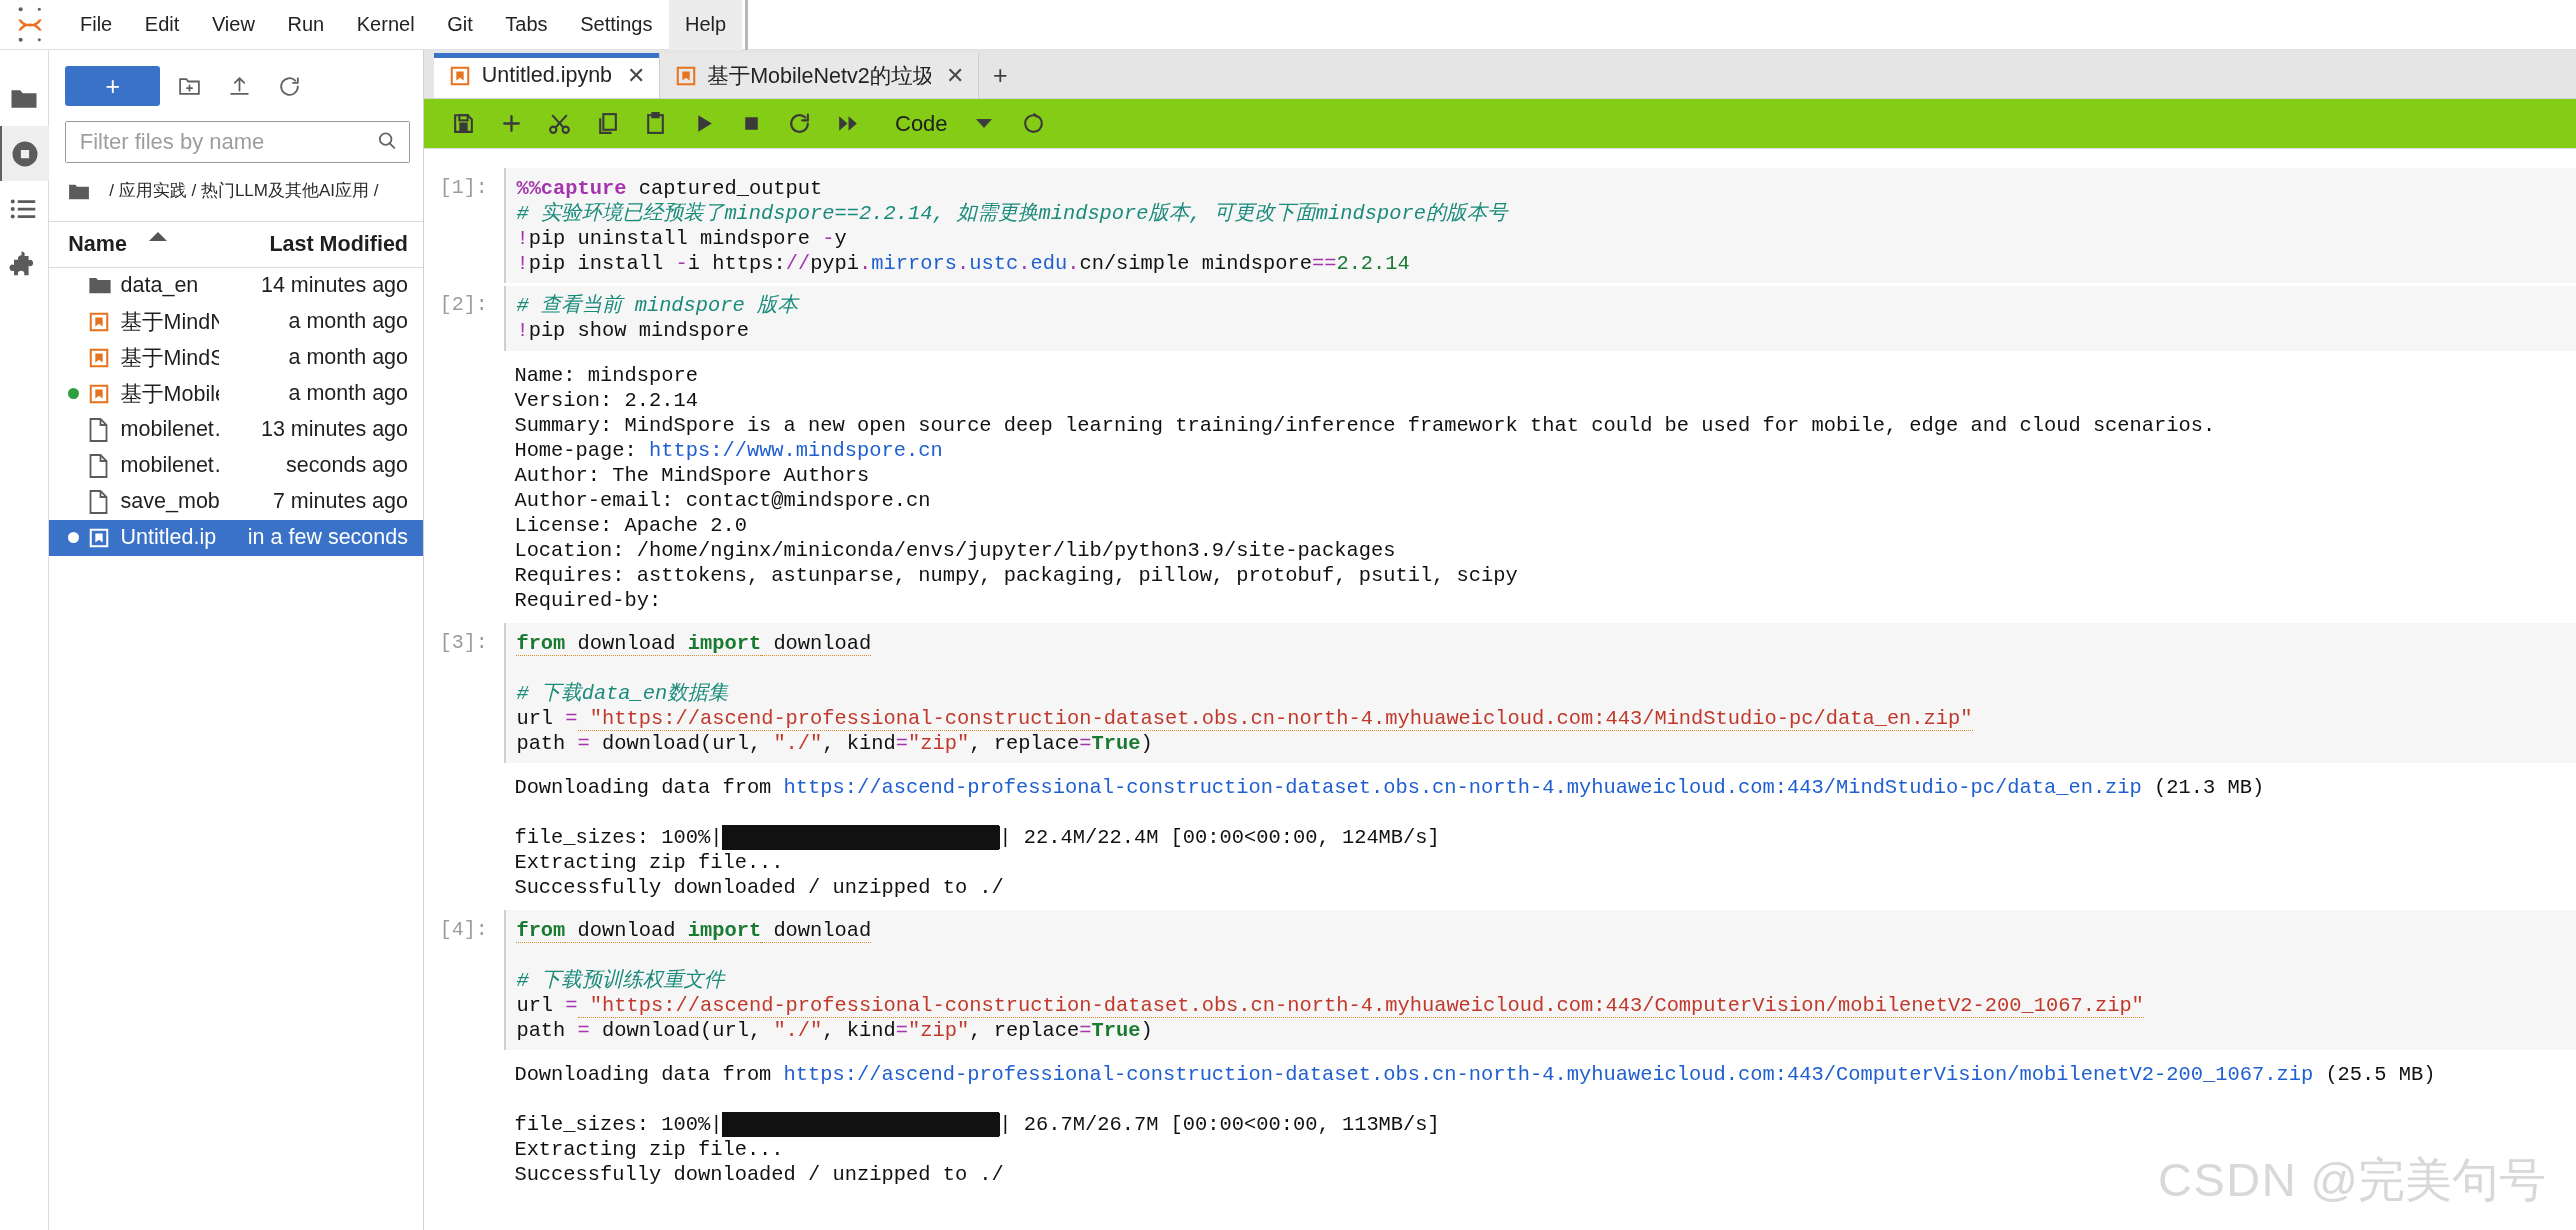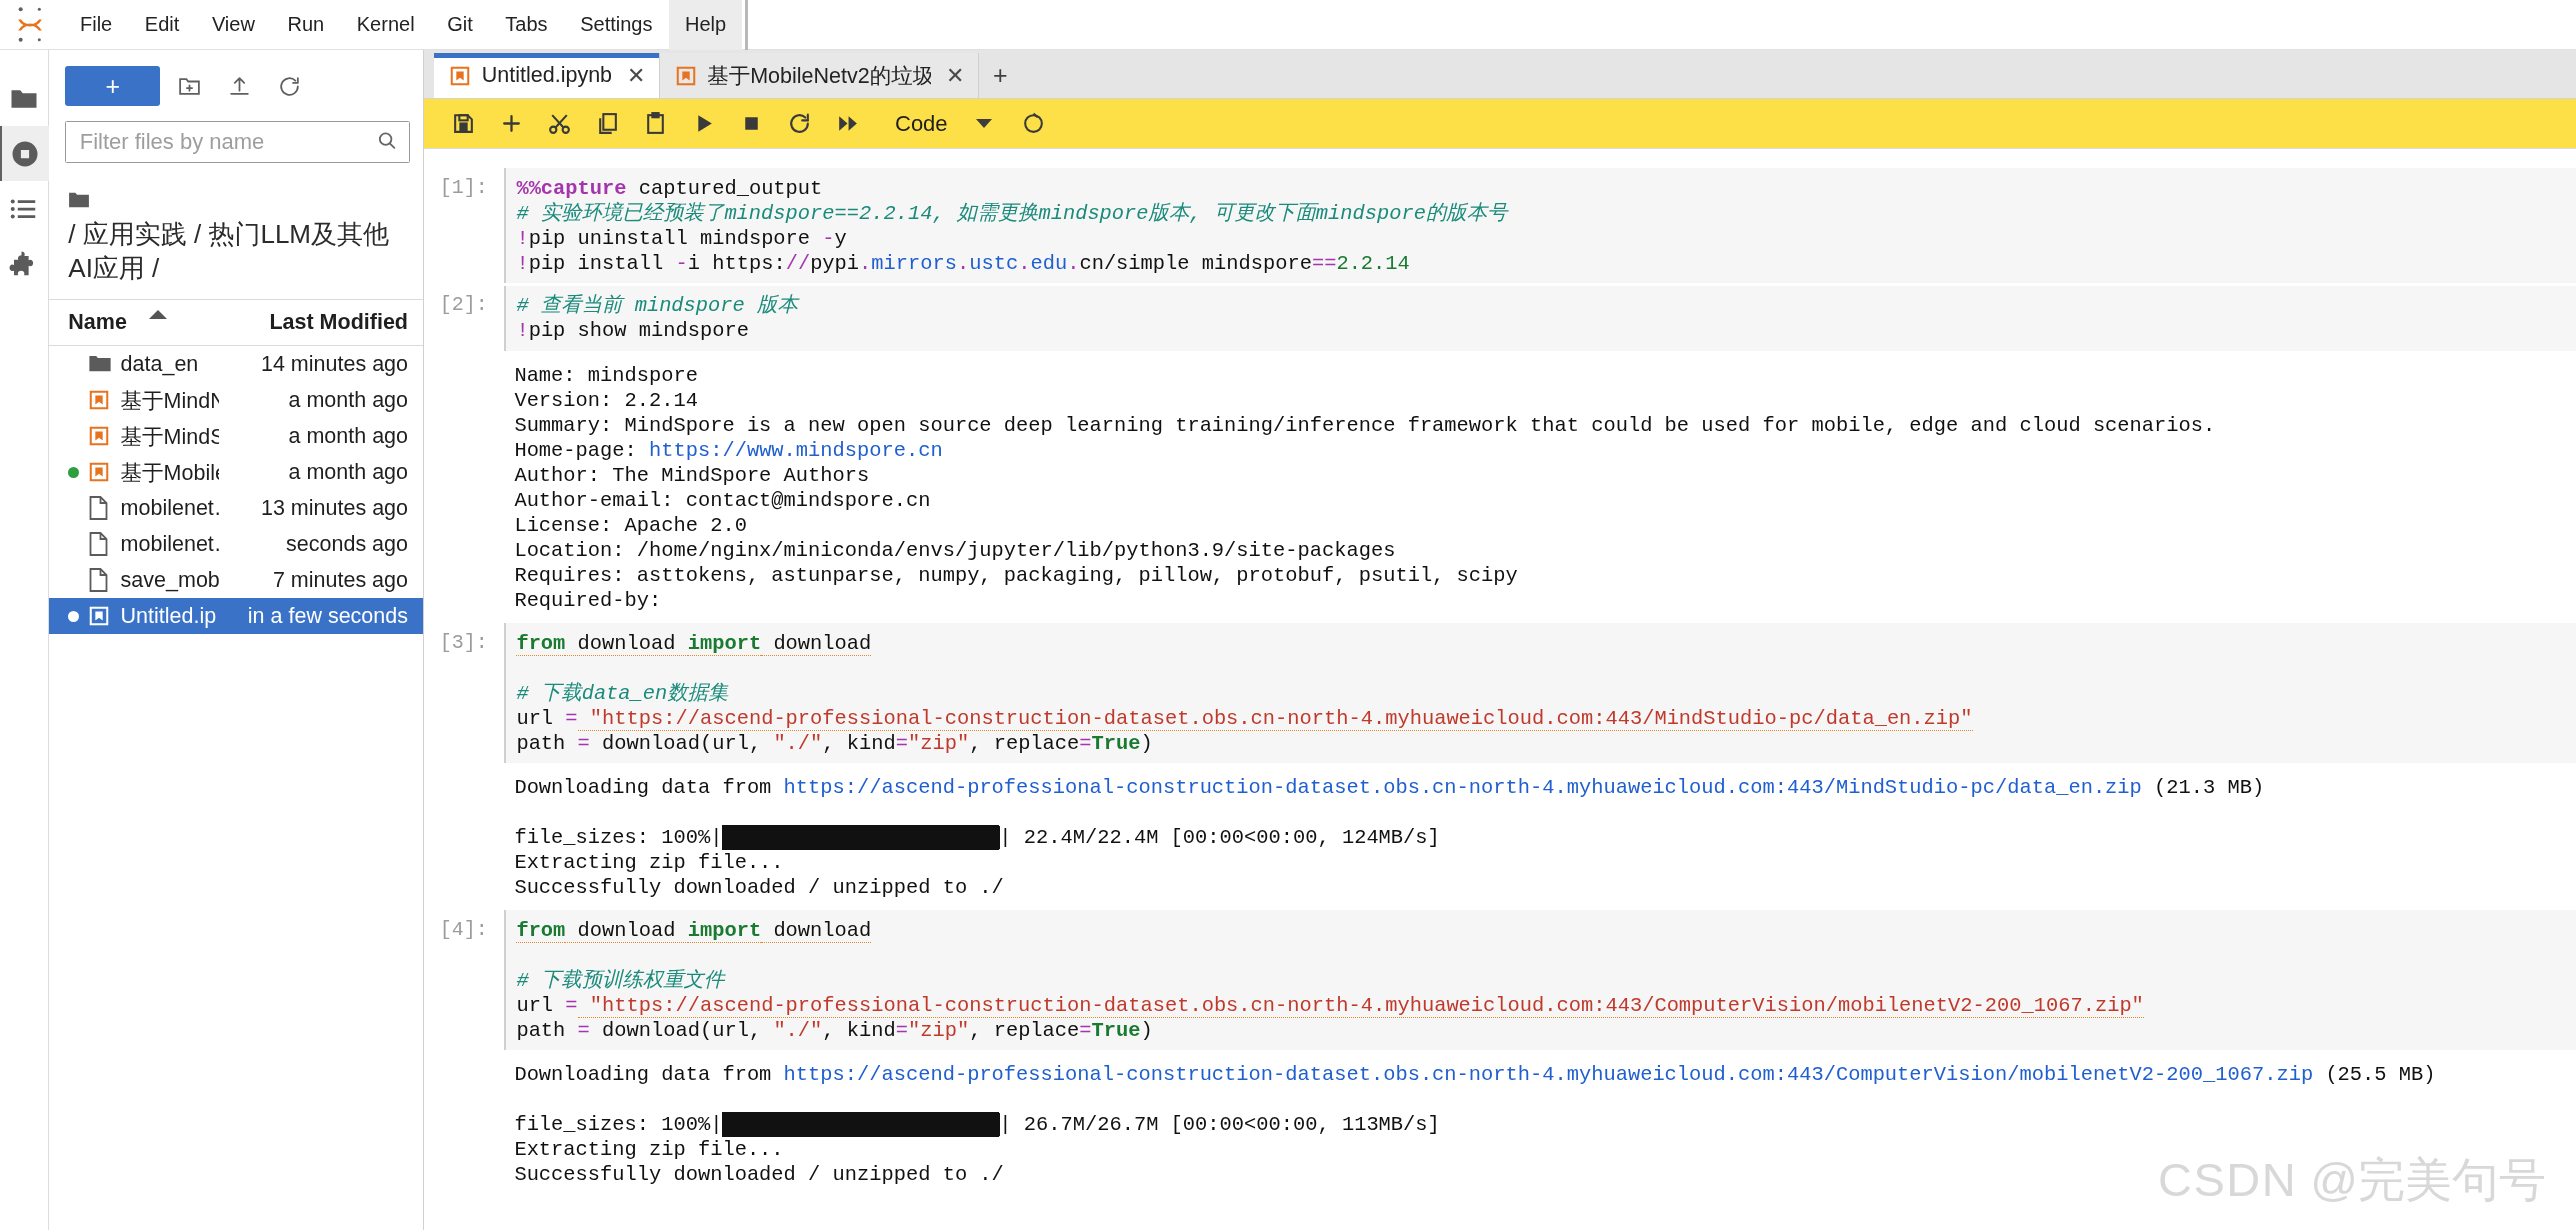--- a/index.html
+++ b/index.html
@@ -89,21 +89,21 @@
     font-family: "Liberation Sans", sans-serif;
     background: transparent;
   }
   .filter-box input::placeholder { color: #9e9e9e; }
   .filter-search { position: absolute; right: 10.4px; top: 50%; transform: translateY(-50%); }
   .filter-search svg { width: 22px; height: 22px; stroke: #666; fill: none; stroke-width: 2; }
 
   .breadcrumb {
     display: flex; align-items: flex-start; flex-wrap: wrap;
     padding: 4.5px 12px 13.4px 19.3px;
-    font-size: 26px; color: #2b2b2b; line-height: 1.32;
+    font-size: 17px; color: #2b2b2b; line-height: 1.32; gap: 10px;
   }
   .bc-folder { margin-right: 9px; margin-top: 3px; flex: none; }
 
   .fb-head {
     display: flex; align-items: center;
     border-top: 0.7px solid #dadada; border-bottom: 0.7px solid #dadada;
     height: 47px; padding: 0 15px 0 19.3px;
     font-size: 21.5px; font-weight: bold; color: #1f1f1f;
   }
   .fb-head .col-name { flex: 1; display: flex; align-items: flex-start; gap: 22px; }
@@ -149,21 +149,21 @@
   .tab.active::before {
     content: ""; position: absolute; left: 0; right: 0; top: 0; height: 4.5px; background: #3a72c8;
   }
   .tab-ico { width: 22px; height: 22px; flex: none; }
   .tab-label { white-space: nowrap; overflow: hidden; text-overflow: clip; }
   .tab-close { font-size: 22px; color: #4a4a4a; margin-left: 4.5px; cursor: pointer; }
   .tab-add { width: 43px; height: 45px; display: flex; align-items: center; justify-content: center; font-size: 25px; color: #3f3f3f; cursor: pointer; }
 
   .nbtoolbar {
     height: 50px; min-height: 50px;
-    background: #fde047;
+    background: #84cc16;
     border-bottom: 0.7px solid #dcdcdc;
     display: flex; align-items: center;
     padding-left: 18px; gap: 6px;
   }
   .tb-btn { width: 42px; height: 42px; display: flex; align-items: center; justify-content: center; cursor: pointer; }
   .tb-btn svg { width: 25px; height: 25px; }
   .celltype {
     display: flex; align-items: center; gap: 28px;
     margin-left: 21px; font-size: 22px; color: #1e1e1e;
     cursor: pointer;

